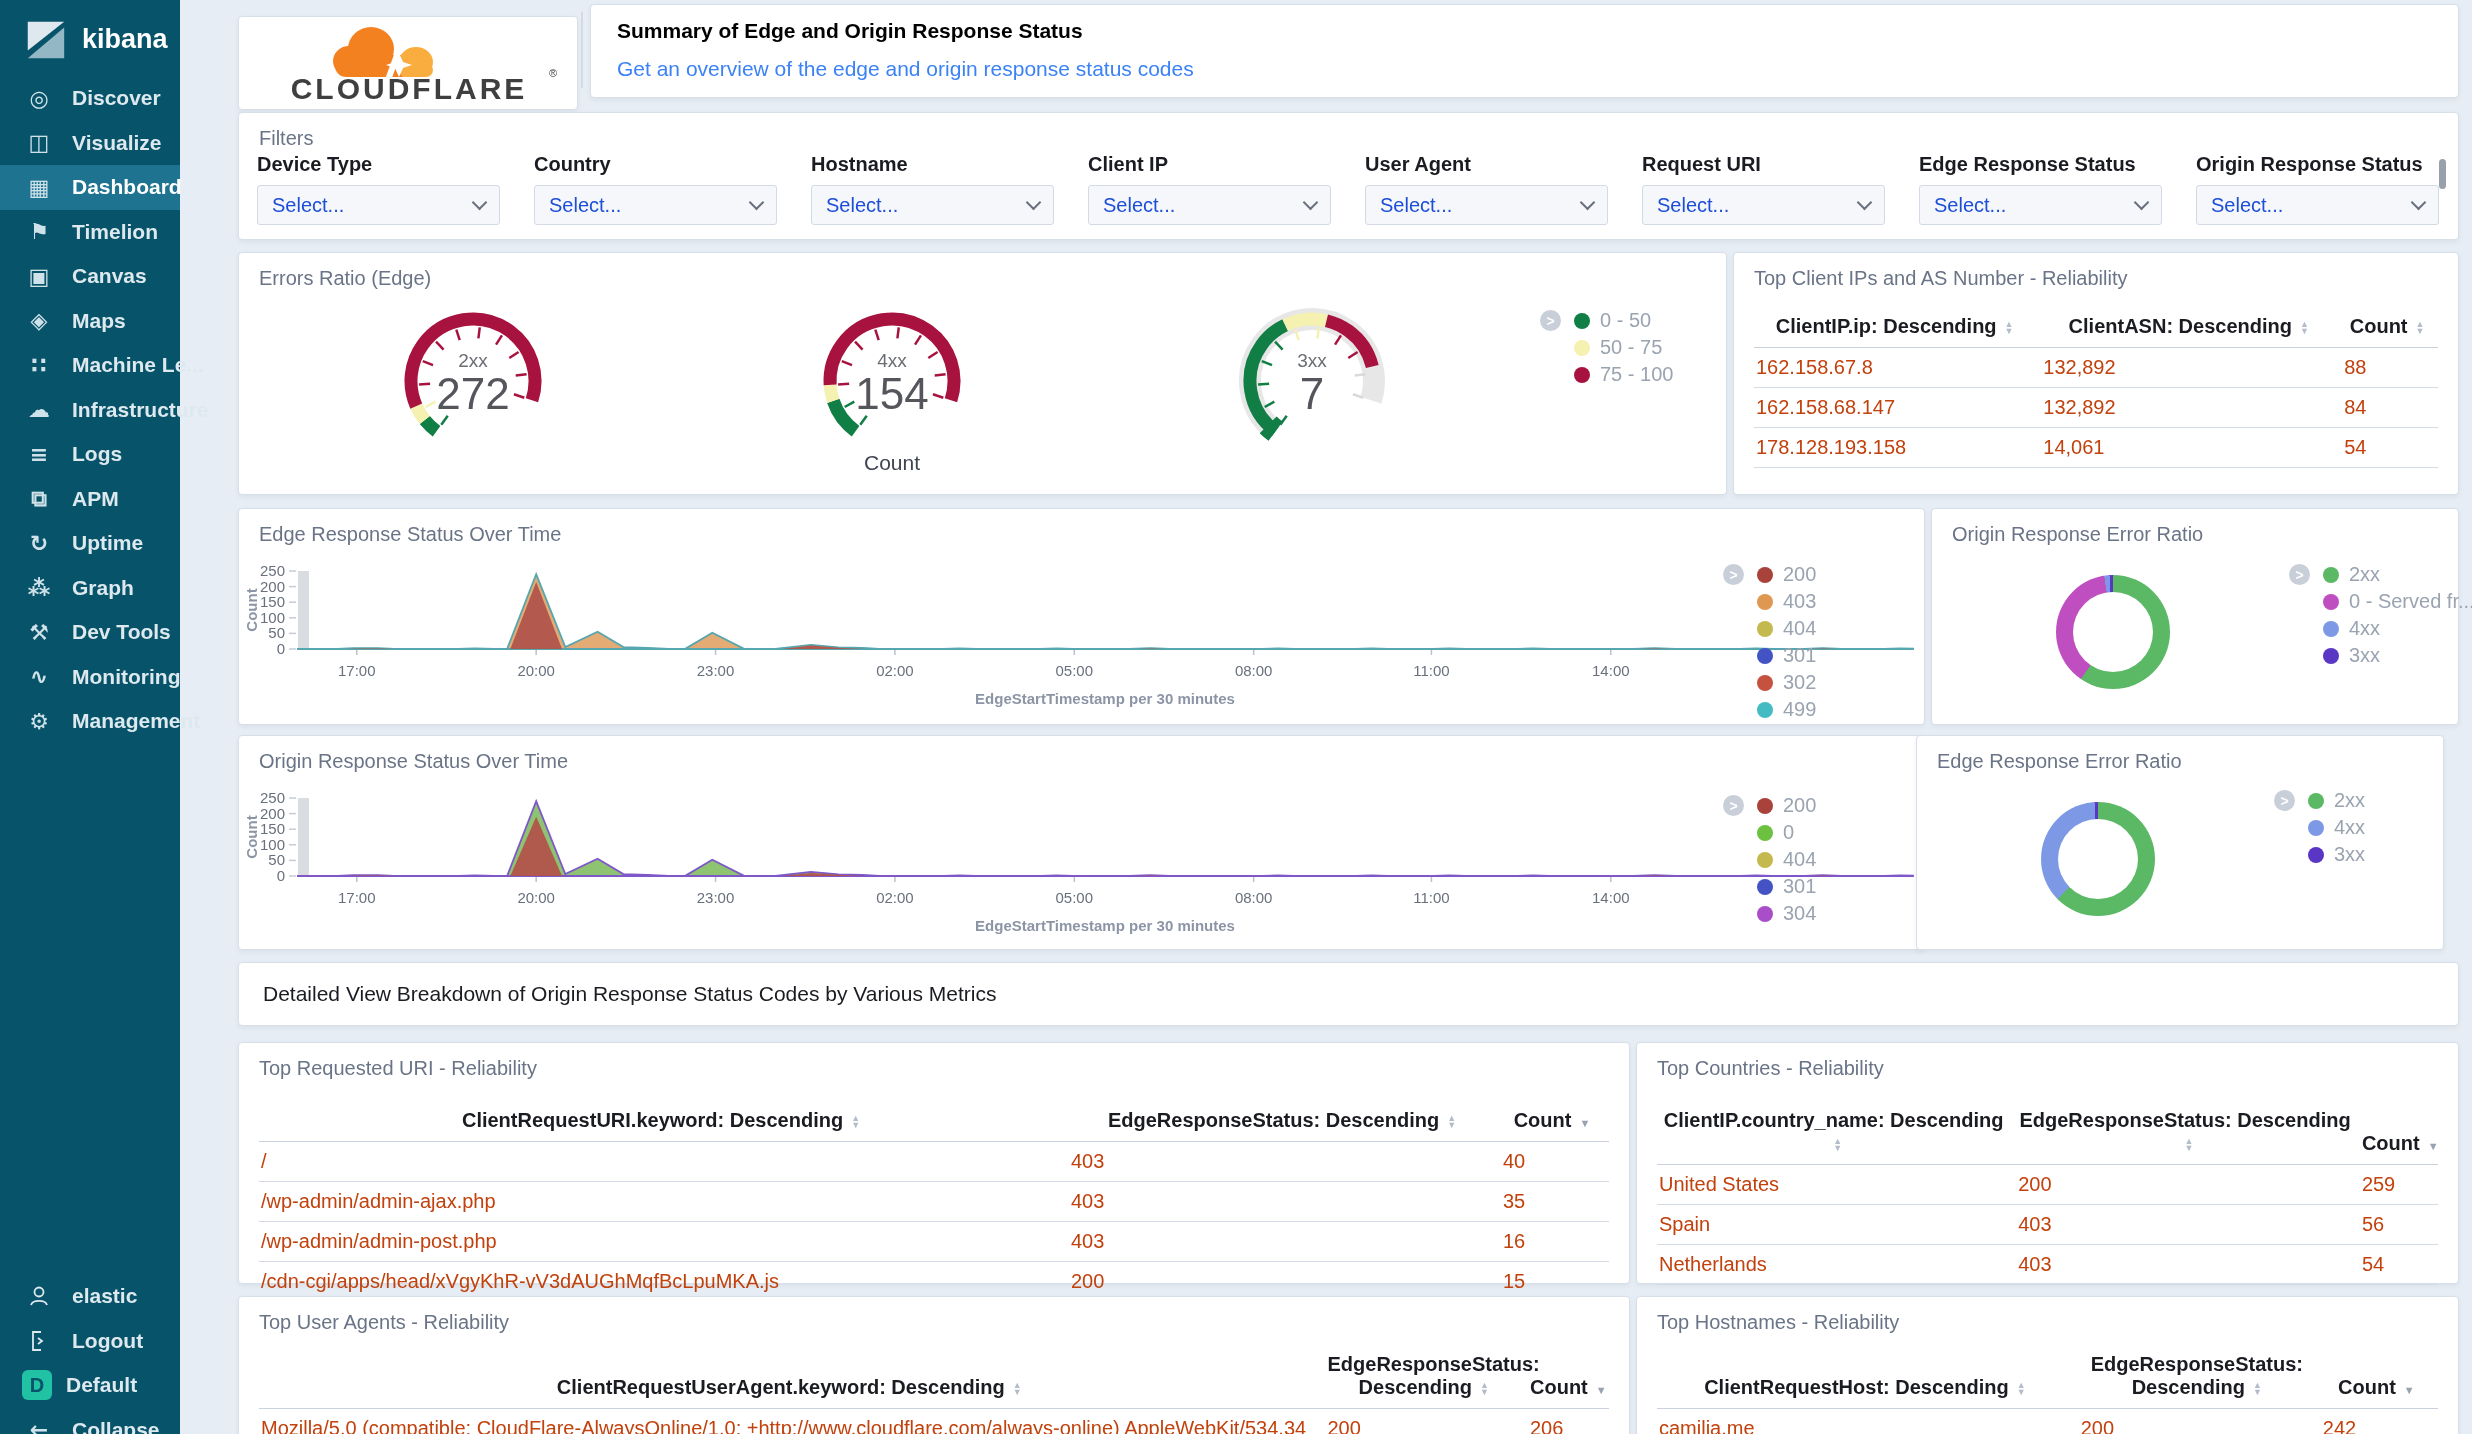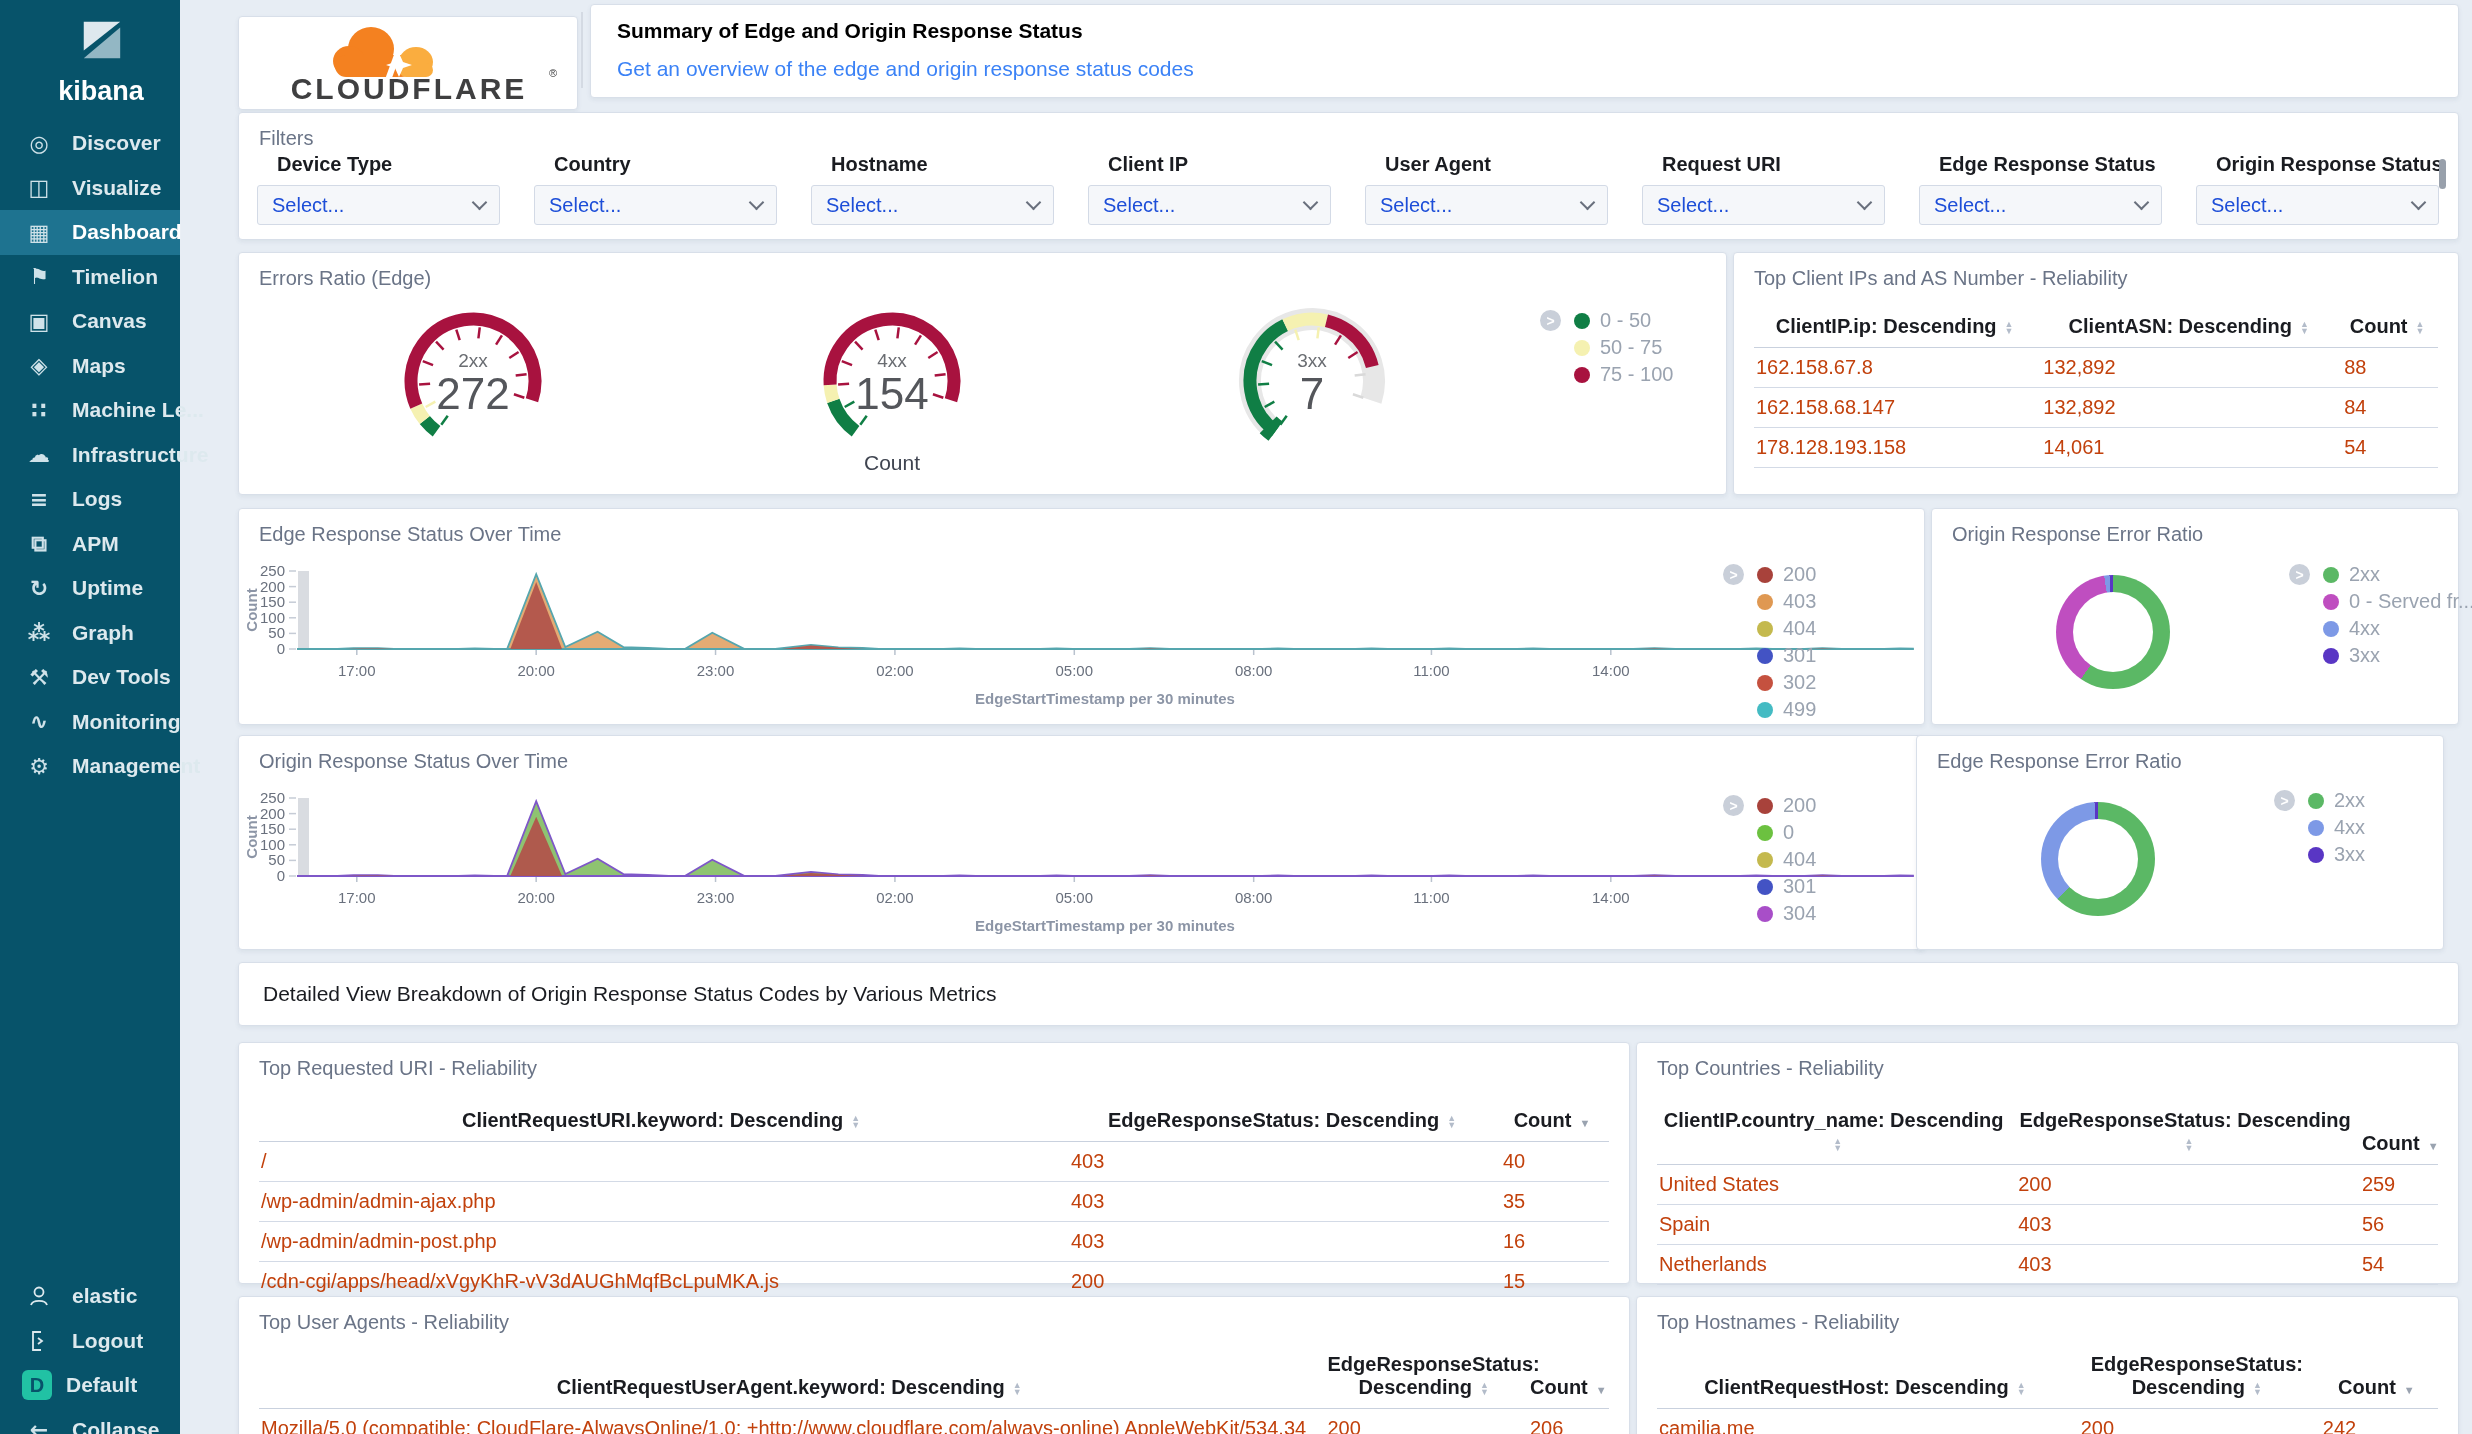--- a/index.html
+++ b/index.html
@@ -1,20 +1,20 @@
 <!DOCTYPE html>
 <html><head>
 <meta charset="utf-8">
 <style>
   html,body{margin:0;padding:0;width:2472px;height:1434px;overflow:hidden;
     background:#E7EDF4;font-family:"Liberation Sans","DejaVu Sans",sans-serif;color:#343741;}
   #app{position:absolute;inset:0;}
   
   .sidebar{position:absolute;left:0;top:0;width:180px;height:1434px;background:#07536A;z-index:5;}
-  .sb-logo{display:flex;align-items:center;gap:14px;padding:16px 0 14px 22px;flex-direction:column;}
+  .sb-logo{display:flex;align-items:center;gap:14px;padding:16px 0 14px 22px;}
   .sb-logo-text{font-size:27px;font-weight:600;color:#FFFFFF;}
   .sb-item{display:flex;align-items:center;gap:18px;height:44.5px;padding-left:24px;
     font-size:21px;font-weight:600;color:#DDE9EE;cursor:pointer;white-space:nowrap;}
   .sb-item.active{background:#1E7390;color:#fff;}
   .sb-icon{width:30px;text-align:center;font-size:22px;color:#CFE2E9;font-family:"DejaVu Sans",sans-serif;flex:0 0 30px;}
   .sb-footer{position:absolute;left:0;bottom:-18px;width:100%;}
   .default-badge{width:30px;height:30px;border-radius:6px;background:#21C2A4;color:#07536A;
     font-weight:bold;font-size:20px;display:flex;align-items:center;justify-content:center;flex:0 0 30px;margin-left:-2px;margin-right:-4px;}
   .fsvg{flex:0 0 30px;}
   
@@ -24,21 +24,21 @@
   
   #p-logo{left:238px;top:16px;width:338px;height:92px;}
   .logo-divider{position:absolute;left:581px;top:12px;width:2px;height:76px;background:#D4DAE3;z-index:4;}
   #p-header{left:590px;top:4px;width:1867px;height:92px;}
   .hdr-title{position:absolute;left:26px;top:14px;font-size:21px;font-weight:bold;color:#000000;}
   .hdr-sub{position:absolute;left:26px;top:52px;font-size:21px;color:#3b82f6;}
   
   #p-filters{left:238px;top:112px;width:2219px;height:126px;}
   .filters-row{position:absolute;left:18px;top:40px;display:flex;}
   .filter-field{width:243px;margin-right:34px;}
-  .filter-label{font-size:20px;font-weight:bold;color:#1A1C21;margin-bottom:9px;white-space:nowrap;margin-left:20px;}
+  .filter-label{font-size:20px;font-weight:bold;color:#1A1C21;margin-bottom:9px;white-space:nowrap;}
   .select{height:40px;background:#F5F7FA;border:1px solid #D3DAE6;border-radius:3px;
     display:flex;align-items:center;justify-content:space-between;padding:0 14px;box-sizing:border-box;}
   .ph{color:#1d4ed8;font-size:20px;}
   .chev{width:9px;height:9px;border-right:2px solid #69707D;border-bottom:2px solid #69707D;
     transform:rotate(45deg);margin-top:-5px;}
   .filters-scroll{position:absolute;right:12px;top:46px;width:7px;height:30px;background:#98A0AB;border-radius:4px;}
   
   #p-gauges{left:238px;top:252px;width:1487px;height:241px;}
   .gauge-slot{position:absolute;top:36px;width:200px;height:170px;}
   #gs1{left:134px;} #gs2{left:553px;} #gs3{left:973px;}

